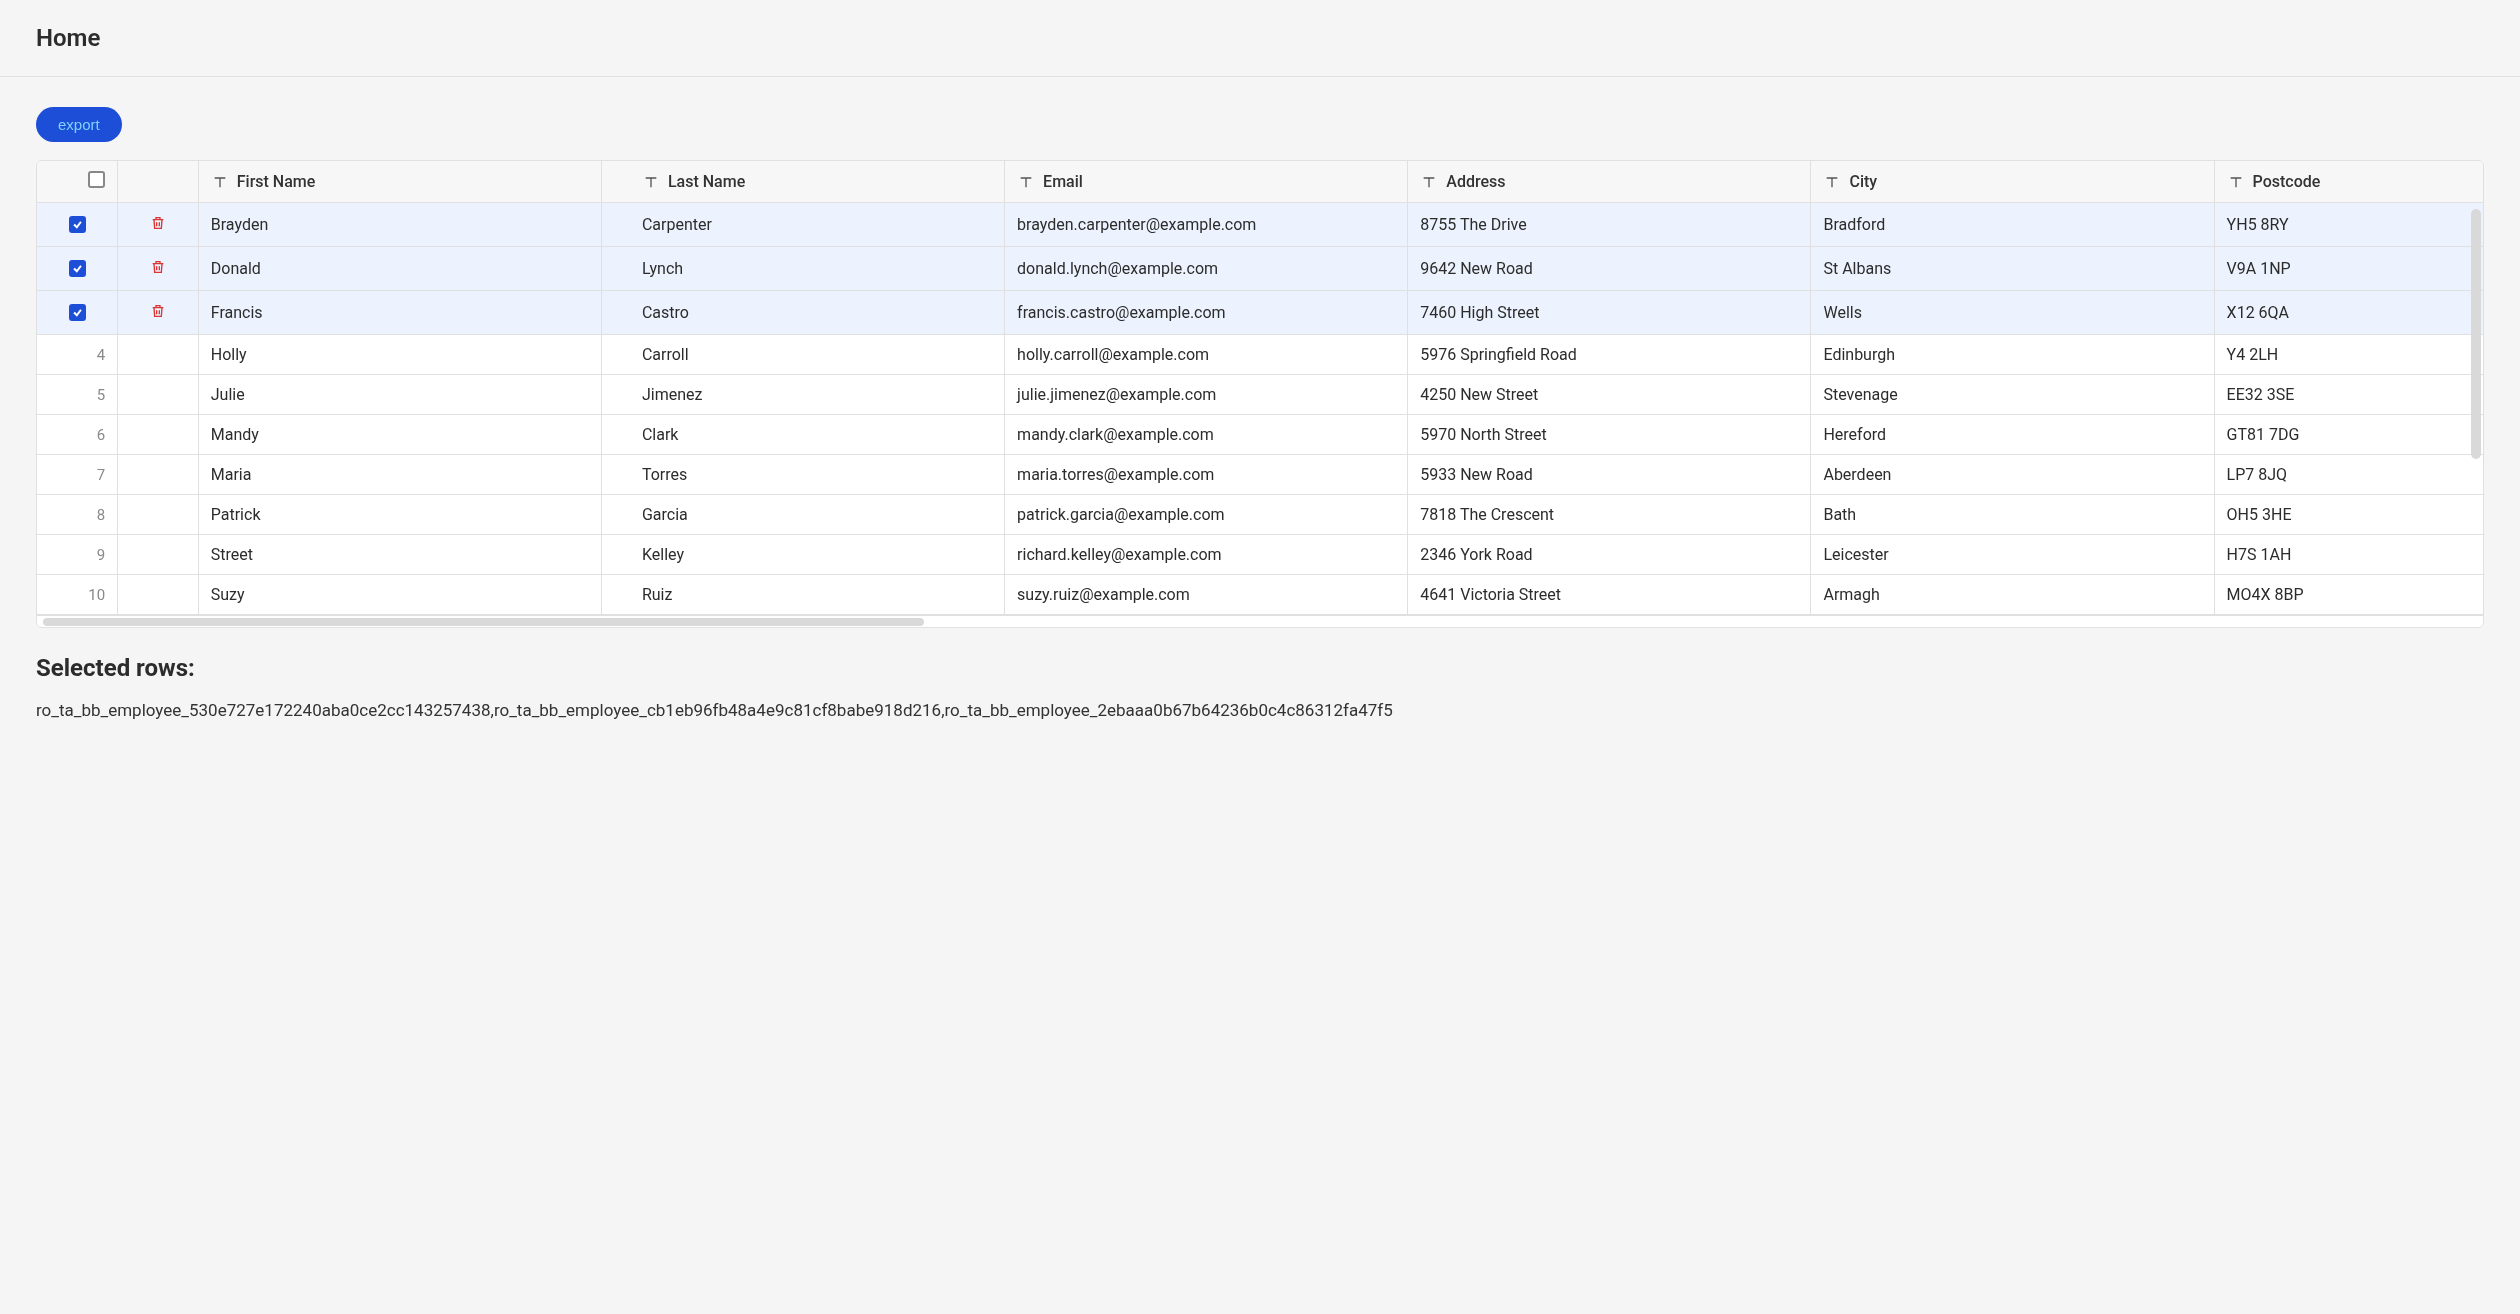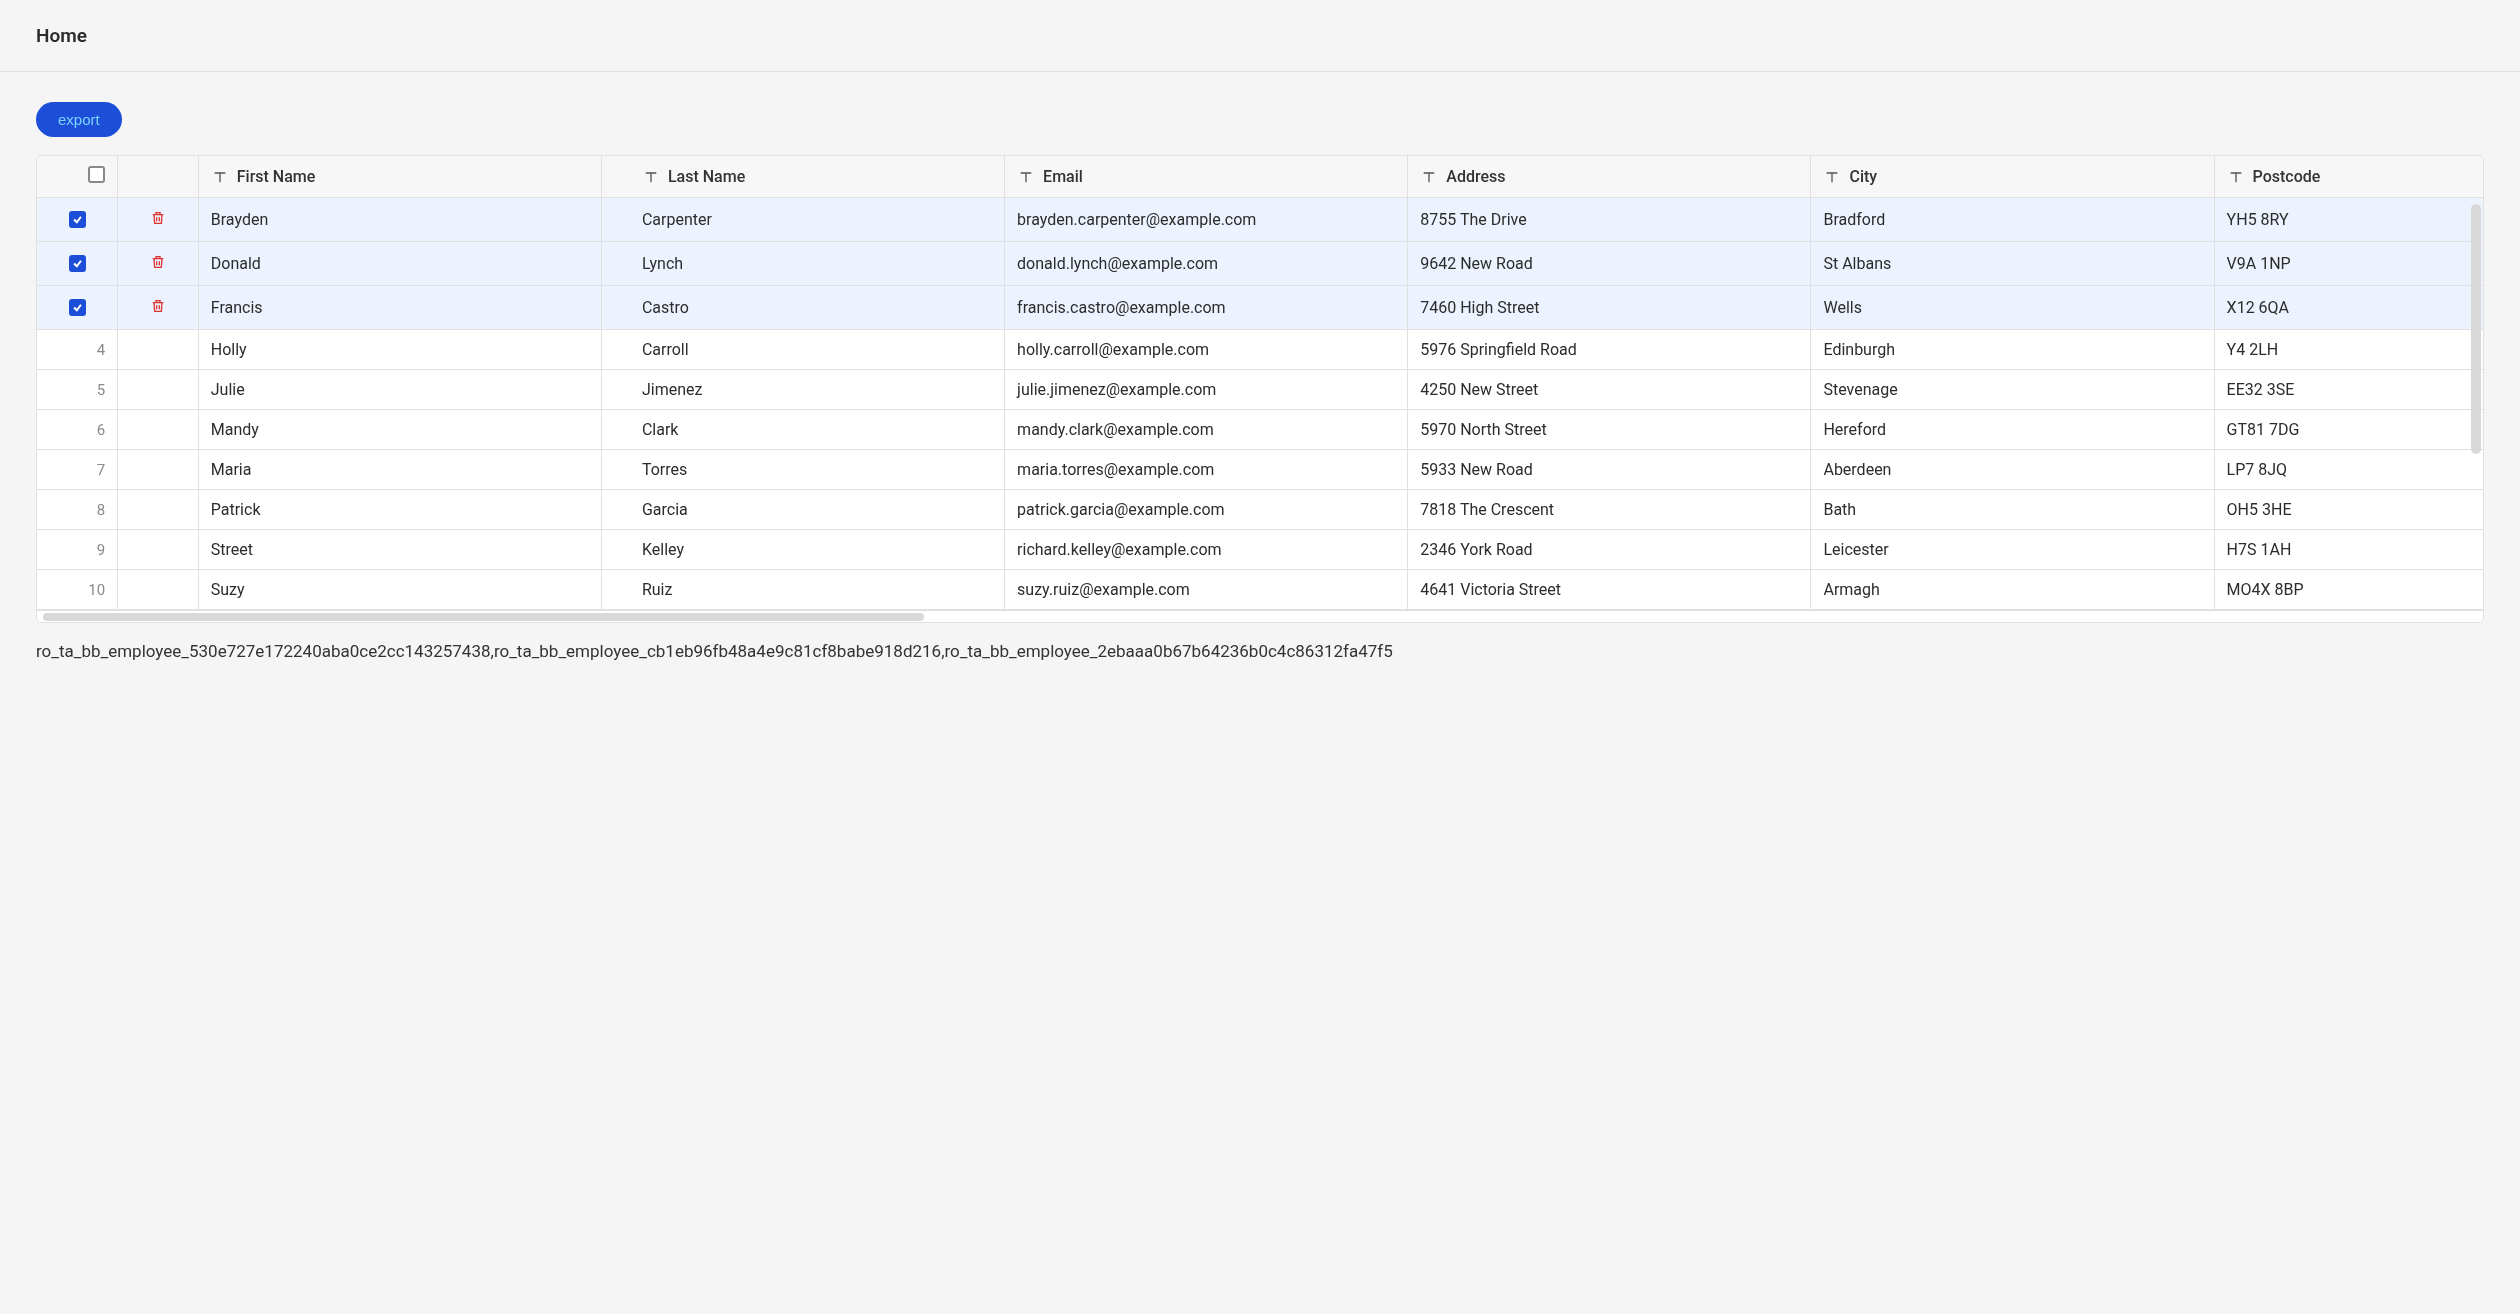--- a/index.html
+++ b/index.html
@@ -15,21 +15,21 @@
   * { box-sizing: border-box; }
   html, body {
     margin: 0; padding: 0;
     font-family: -apple-system, BlinkMacSystemFont, "Segoe UI", Roboto, "Helvetica Neue", Arial, sans-serif;
     background: var(--bg);
     color: var(--text);
     font-size: 16px;
   }
   .topbar {
     padding: 24px 36px;
-    font-size: 19px;
+    font-size: 24px;
     font-weight: 600;
     border-bottom: 1px solid var(--border);
   }
   .content {
     padding: 30px 36px;
   }
   .export-btn {
     background: var(--primary);
     color: #7dd3fc;
     border: none;
@@ -337,15 +337,16 @@
             <td class="col-pc">MO4X 8BP</td>
           </tr>
         </tbody>
     </table>
     <div class="h-scroll-track">
       <div class="h-scroll-thumb"></div>
     </div>
     <div class="v-scroll"></div>
   </div>
 
+  <div class="selected-heading">Selected rows:</div>
   <div class="selected-ids">ro_ta_bb_employee_530e727e172240aba0ce2cc143257438,ro_ta_bb_employee_cb1eb96fb48a4e9c81cf8babe918d216,ro_ta_bb_employee_2ebaaa0b67b64236b0c4c86312fa47f5</div>
 
 </div>
 
 </body></html>

